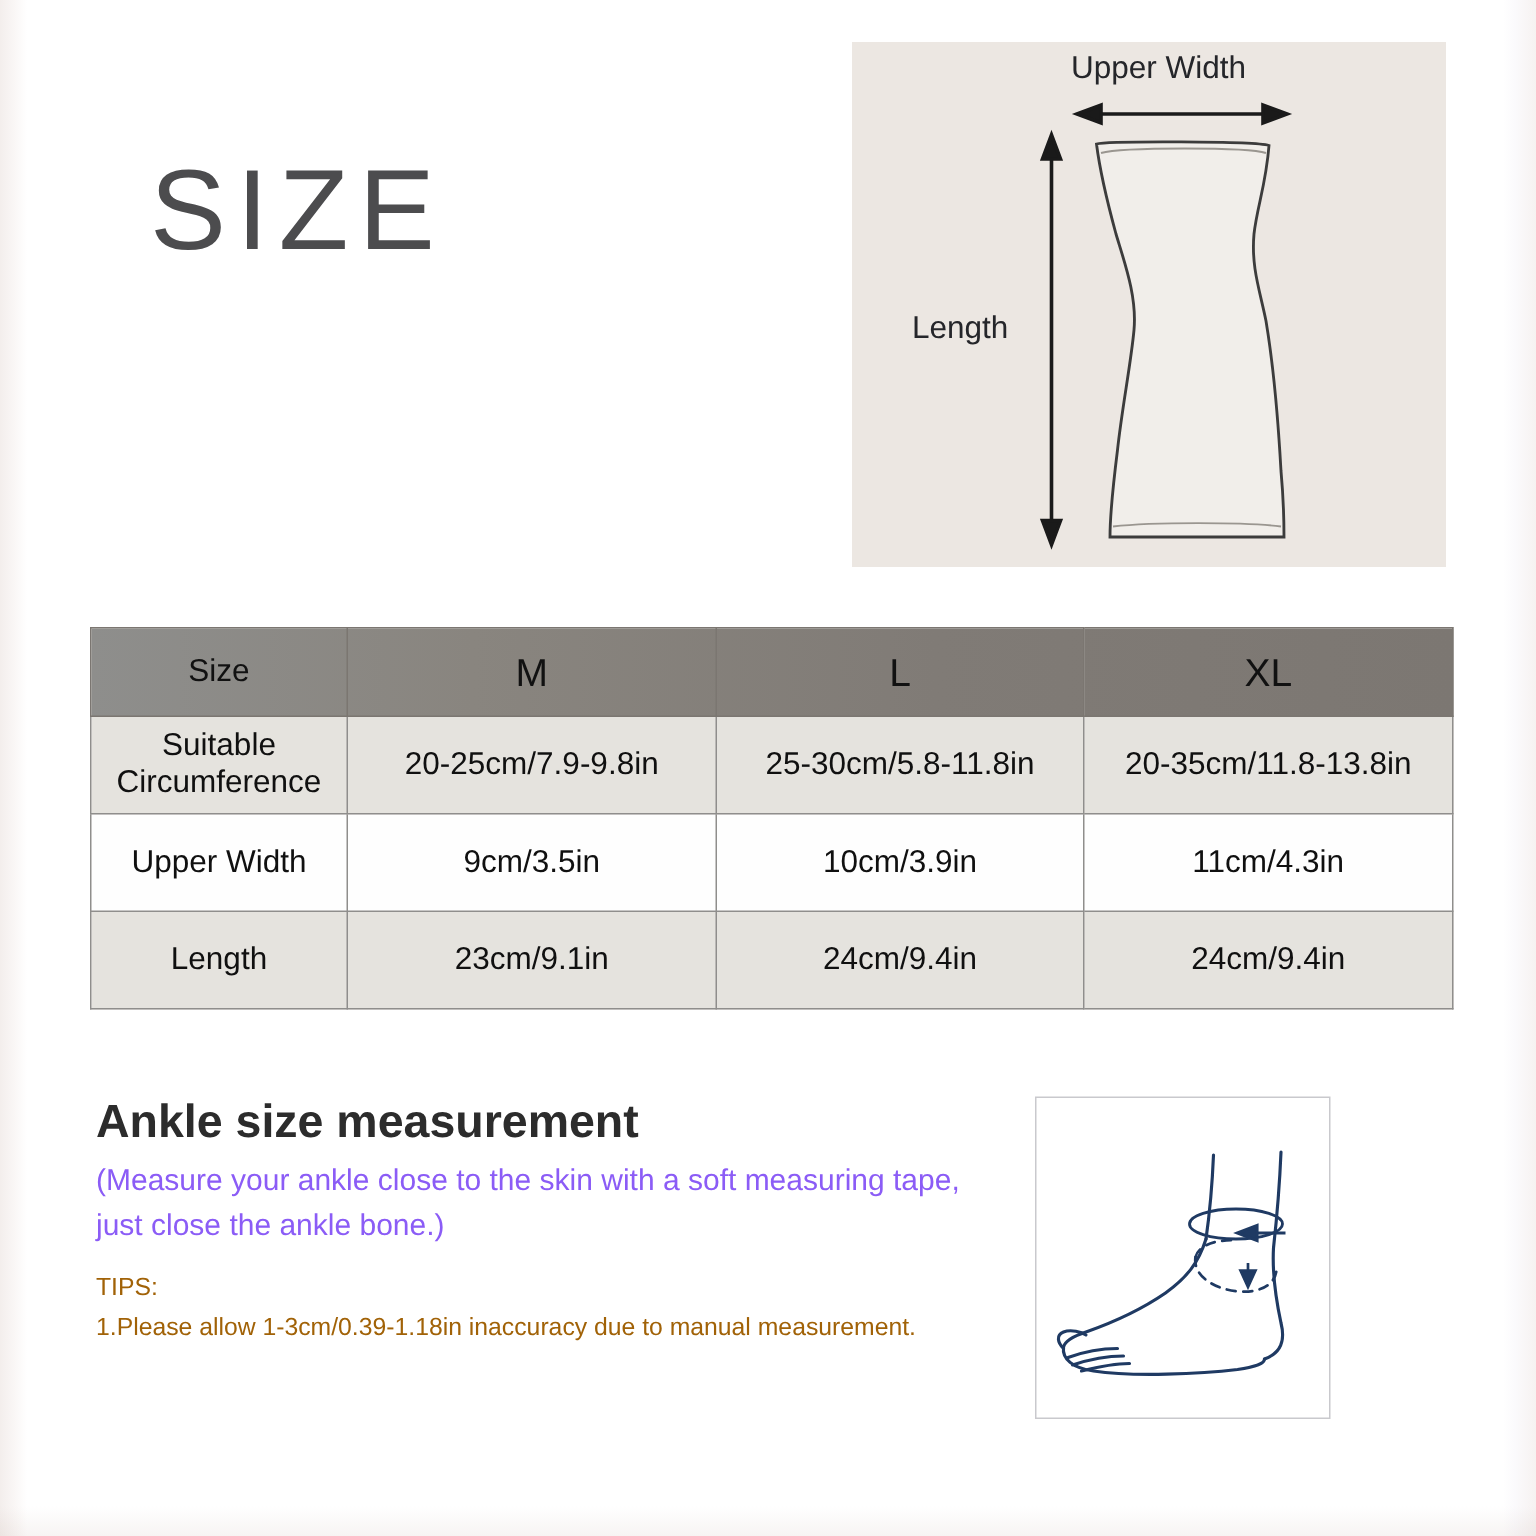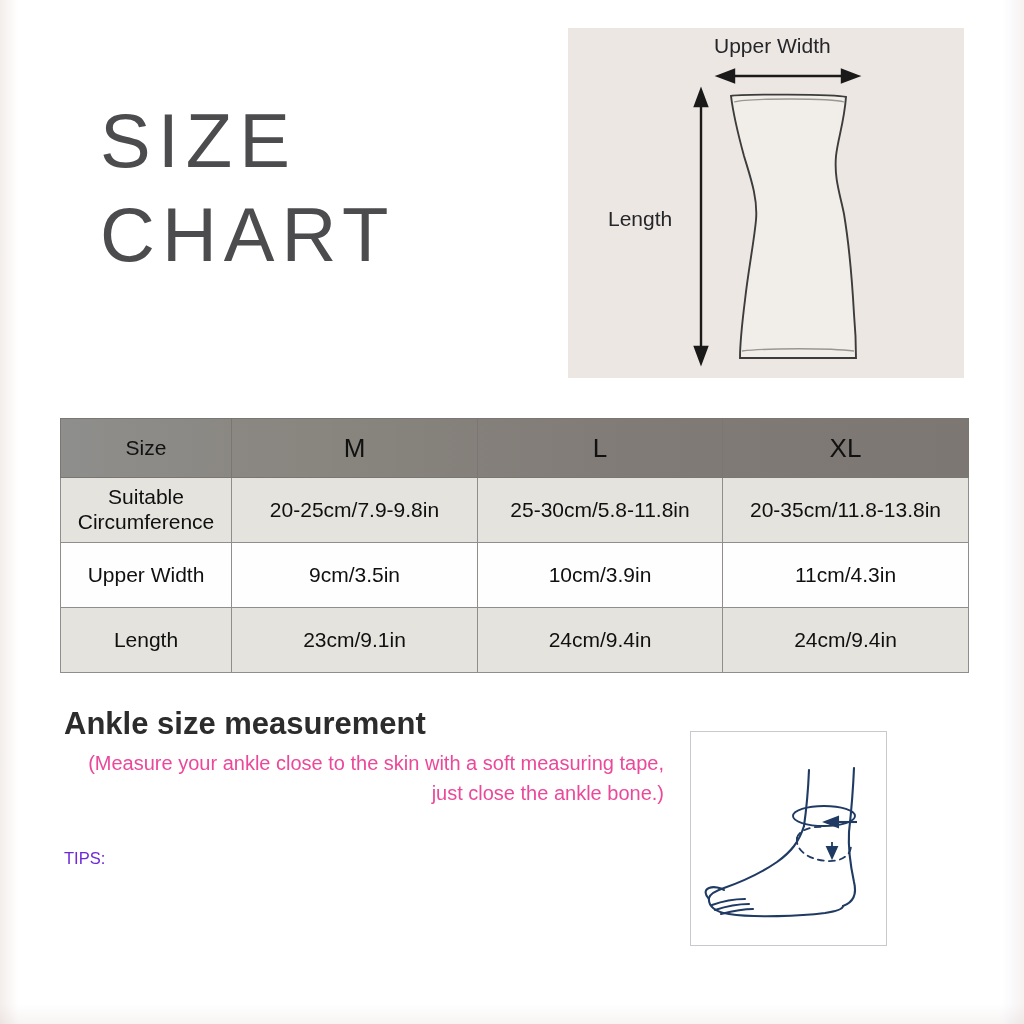--- a/index.html
+++ b/index.html
@@ -105,45 +105,44 @@
 
   .col-1 { width: 171px; }
   .col-2 { width: 246px; }
   .col-3 { width: 245px; }
   .col-4 { width: 246px; }
 
   
   .measure-block {
     position: absolute;
     left: 64px;
-    top: 706px;
+    top: 730px;
     width: 600px;
   }
   .measure-heading {
     font-size: 31px;
     font-weight: bold;
     color: #2c2c2c;
     letter-spacing: 0px;
     margin: 0 0 6px 0;
     line-height: 1.15;
   }
   .measure-note {
     font-size: 20px;
-    color: #ec4899;
+    color: #8b5cf6;
     line-height: 1.52;
     margin: 0;
-    text-align: right;
   }
   .tips-block {
     position: absolute;
     left: 64px;
     top: 845px;
     width: 610px;
     font-size: 16.5px;
-    color: #6d28d9;
+    color: #a16207;
     line-height: 1.62;
   }
   .tips-line { white-space: normal; }
 
   
   .foot-panel {
     position: absolute;
     left: 690px;
     top: 731px;
     width: 197px;
@@ -156,21 +155,20 @@
 </style>
 </head>
 <body>
 
 <div class="page-frame"></div>
 
 <div class="canvas">
 
   <div class="title-block">
     <div class="title-line">SIZE</div>
-    <div class="title-line">CHART</div>
   </div>
 
   <div class="diagram-panel">
     <svg width="396" height="350" viewBox="0 0 396 350">
 
       <g stroke="#1a1a1a" stroke-width="2.4" fill="#1a1a1a">
         <line x1="156" y1="48" x2="284" y2="48"></line>
         <polygon points="150,48 166,42 166,54"></polygon>
         <polygon points="290,48 274,42 274,54"></polygon>
       </g>
@@ -244,20 +242,21 @@
   </table>
 
   <div class="measure-block">
     <div class="measure-heading">Ankle size measurement</div>
     <div class="measure-note">(Measure your ankle close to the skin with a soft measuring tape,</div>
     <div class="measure-note">just close the ankle bone.)</div>
   </div>
 
   <div class="tips-block">
     <div class="tips-line">TIPS:</div>
+    <div class="tips-line">1.Please allow 1-3cm/0.39-1.18in inaccuracy due to manual measurement.</div>
   </div>
 
   <div class="foot-panel">
     <svg width="195" height="213" viewBox="0 0 195 213">
       <g fill="none" stroke="#1f3a63" stroke-width="2.1" stroke-linecap="round" stroke-linejoin="round">
 
         <path d="M118,38 C 117,62 115,80 113,94"></path>
 
         <path d="M163,36 C 162,60 160,82 158,100"></path>
 

